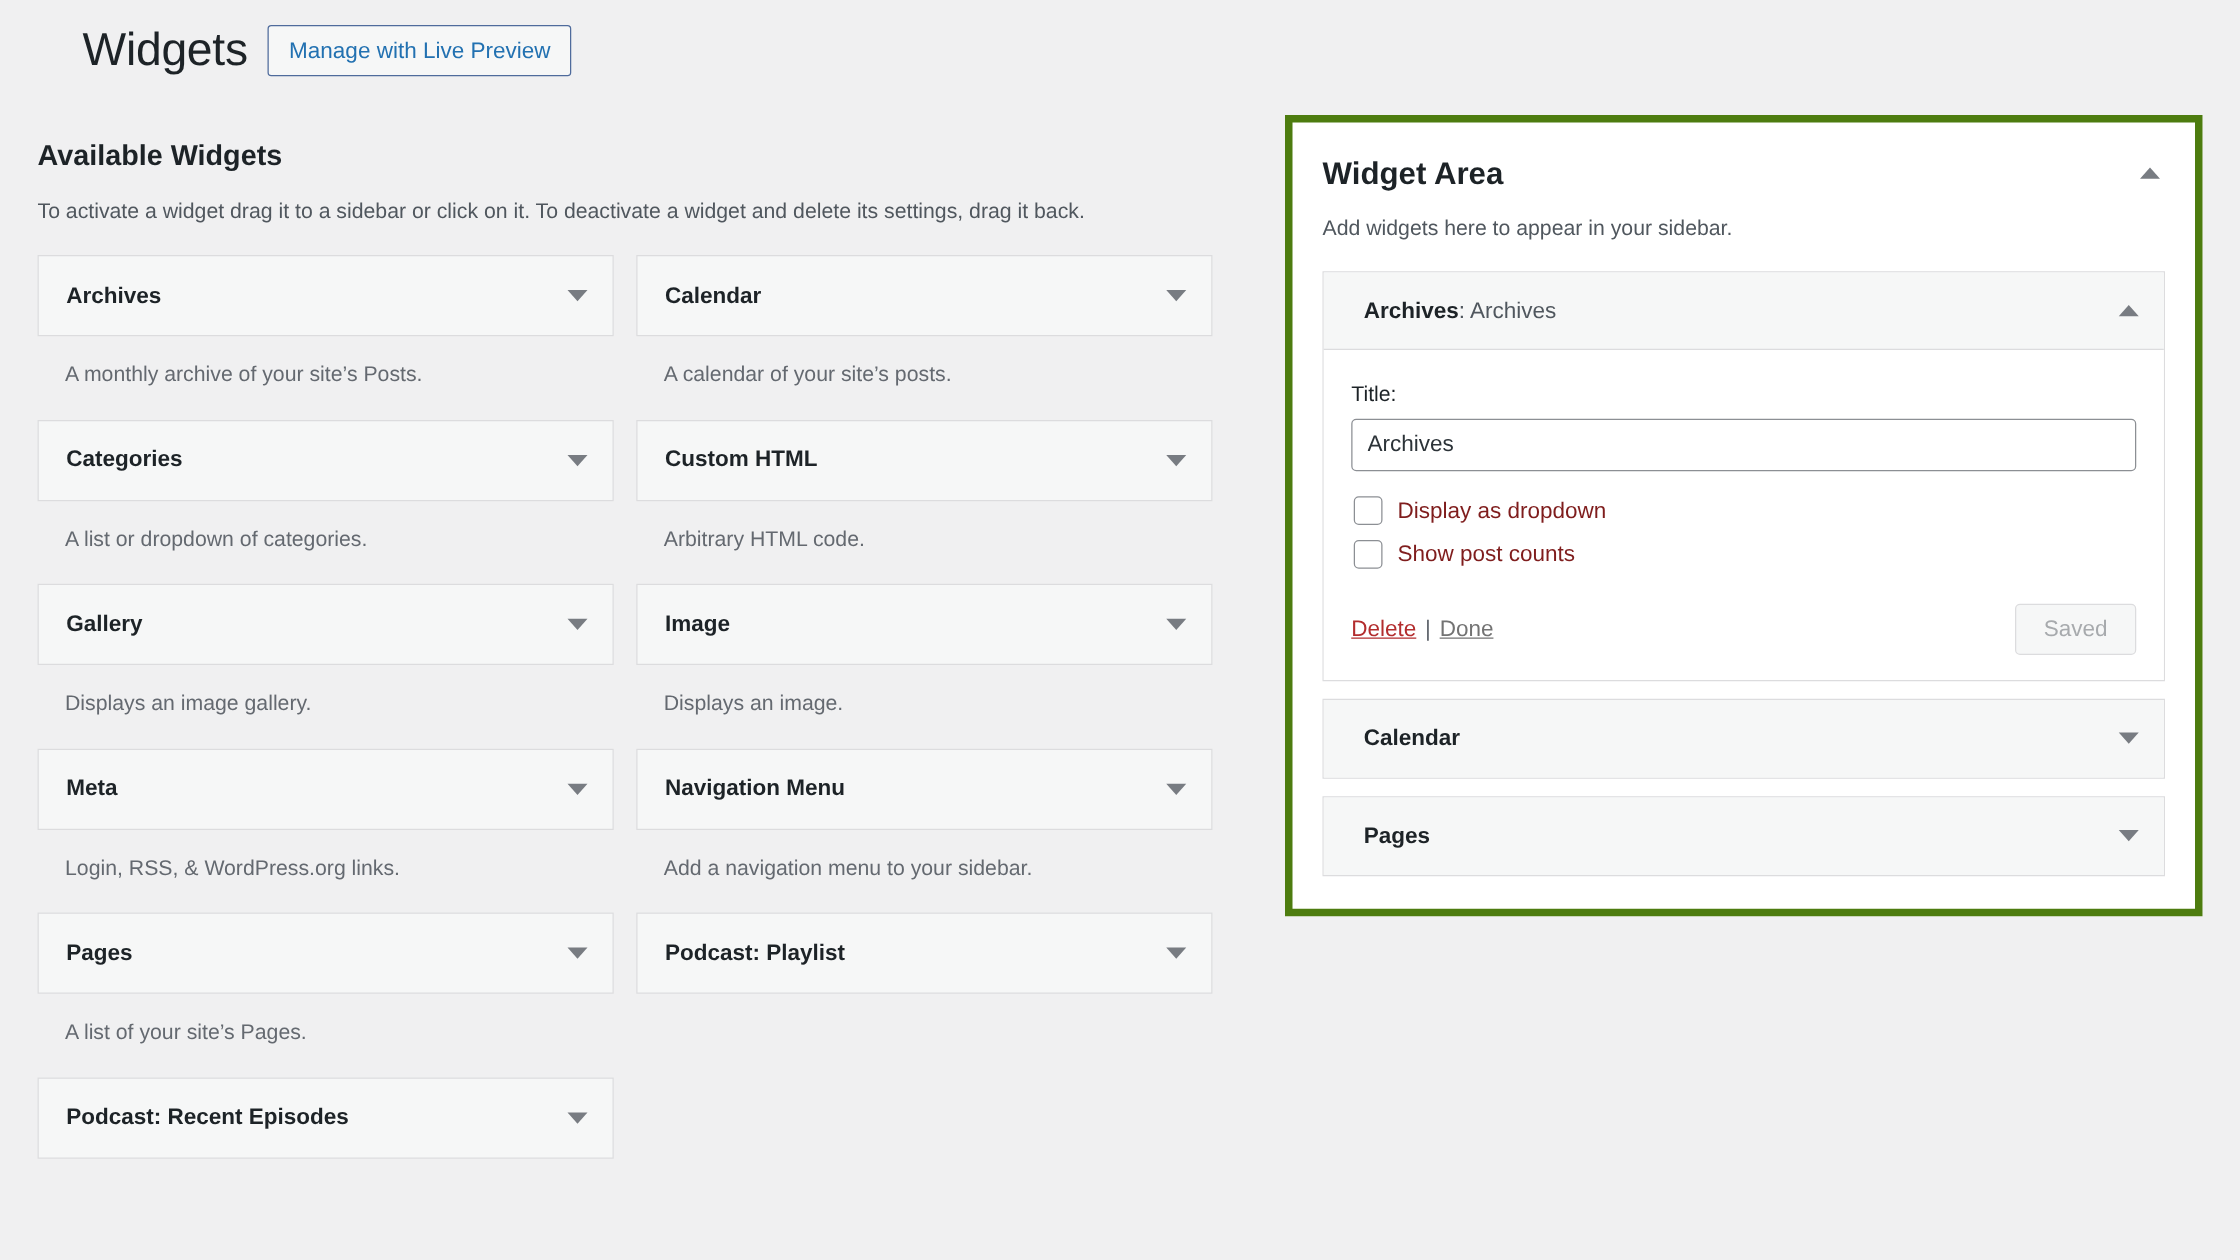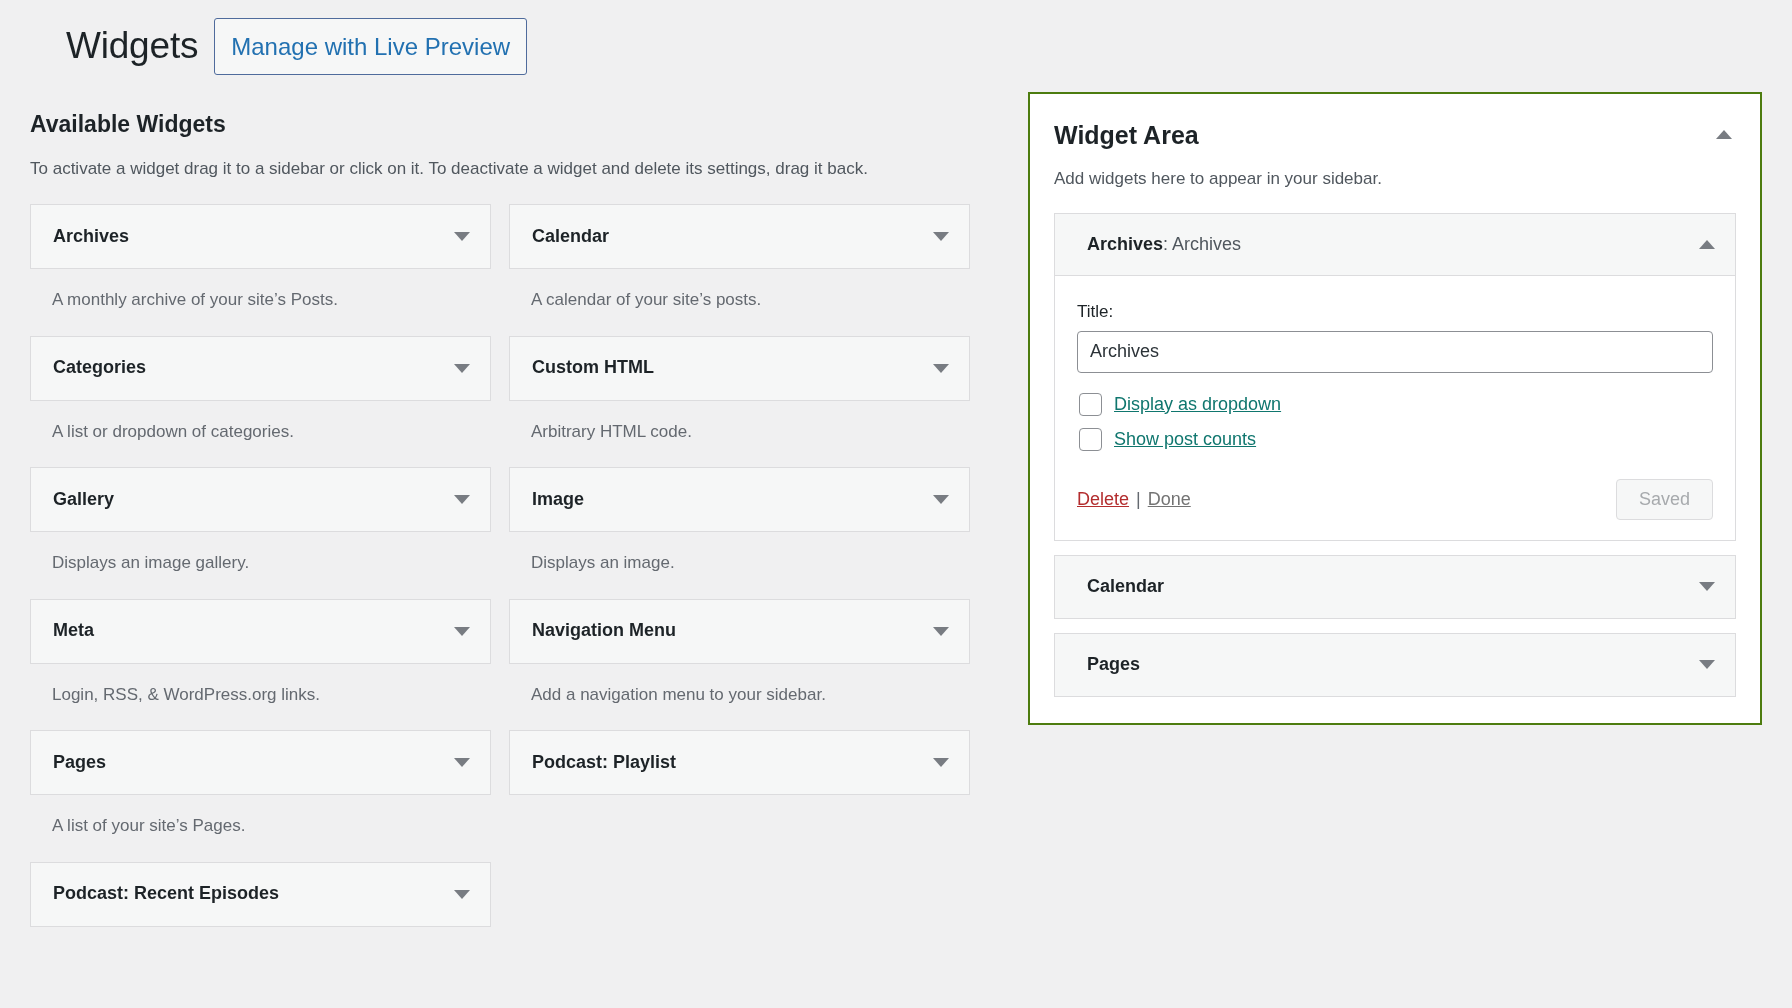--- a/index.html
+++ b/index.html
@@ -31,23 +31,23 @@
     font-weight: 400;
     color: #1d2327;
     line-height: 1.2;
     margin: 0;
     letter-spacing: -0.2px;
   }
   .live-preview-btn {
     display: inline-flex;
     align-items: center;
     justify-content: center;
-    height: 57px;
+    height: 41px;
     padding: 0 16px;
-    font-size: 24px;
+    font-size: 18px;
     color: #2271b1;
     background: #f6f7f7;
     border: 1px solid #4f6b9c;
     border-radius: 3px;
     cursor: pointer;
     font-family: "Liberation Sans", sans-serif;
     white-space: nowrap;
   }
 
   
@@ -111,21 +111,21 @@
     line-height: 1.5;
     padding: 18px 2px 19px 22px;
   }
 
   
   .sidebar-panel {
     position: absolute;
     left: 1028px; top: 92px;
     width: 734px;
     background: #ffffff;
-    border: 2px solid #4d7c0f;
+    border: 6px solid #4d7c0f;
     padding: 26px 24px 26px 24px;
   }
   .panel-head {
     display: flex;
     align-items: flex-start;
     justify-content: space-between;
   }
   .panel-title {
     font-size: 25px;
     font-weight: 700;
@@ -204,24 +204,23 @@
   .cbox {
     width: 23px; height: 23px;
     border: 1px solid #8c8f94;
     border-radius: 4px;
     background: #fff;
     flex: 0 0 auto;
     cursor: pointer;
   }
   .check-label {
     font-size: 18px;
-    color: #0f766e;
-    cursor: pointer;
-    line-height: 1.2;
-    text-decoration: underline;
+    color: #7f1d1d;
+    cursor: pointer;
+    line-height: 1.2;
   }
   .widget-actions {
     display: flex;
     align-items: center;
     justify-content: space-between;
     margin-top: 28px;
   }
   .actions-left {
     display: flex;
     align-items: flex-end;

